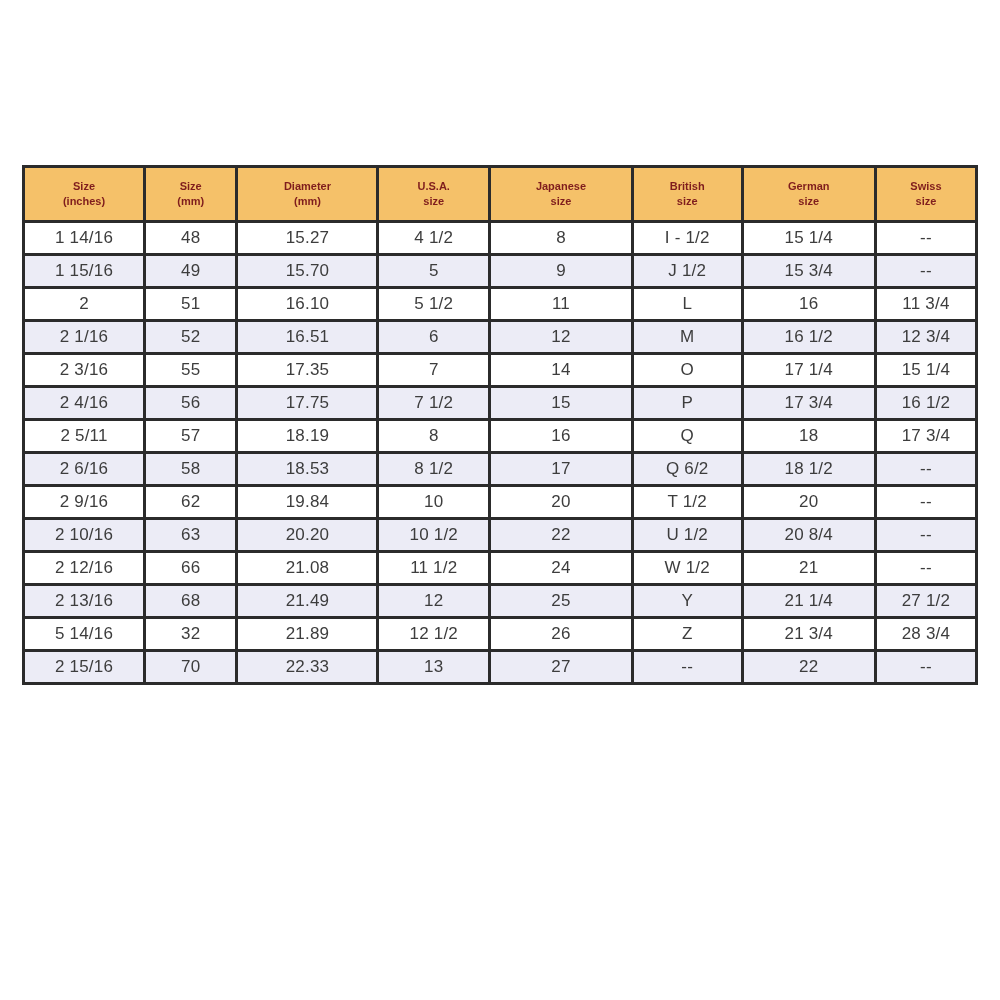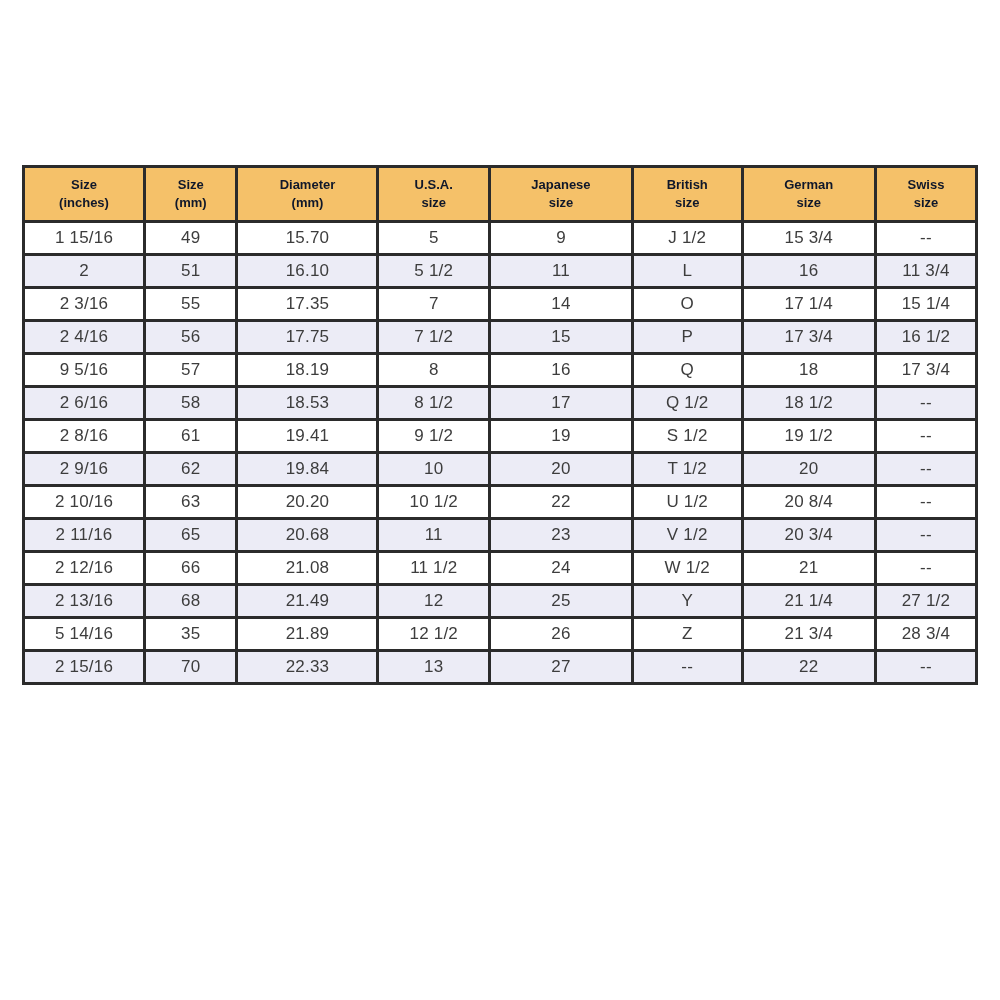--- a/index.html
+++ b/index.html
@@ -26,23 +26,23 @@
   table.ring-table th,
   table.ring-table td {
     border: 3px solid #2b2b2b;
     text-align: center;
     vertical-align: middle;
     padding: 0;
     overflow: hidden;
   }
   table.ring-table thead th {
     background: #f5c169;
-    color: #0f172a;
+    color: #7f1d1d;
     font-weight: bold;
-    font-size: 13px;
+    font-size: 11px;
     line-height: 1.35;
     height: 52px;
     white-space: pre-line;
   }
   table.ring-table tbody td {
     background: #ffffff;
     color: #3d3d3d;
     font-size: 17px;
     height: 30px;
     letter-spacing: 0.2px;
@@ -90,117 +90,117 @@
           <th>British
 size</th>
           <th>German
 size</th>
           <th>Swiss
 size</th>
         </tr>
     </thead>
     <tbody>
         <tr>
+          <td>1 14/16</td>
+          <td>48</td>
+          <td>15.27</td>
+          <td>4 1/2</td>
+          <td>8</td>
+          <td>I - 1/2</td>
+          <td>15 1/4</td>
+          <td>--</td>
+        </tr>
+        <tr>
           <td>1 15/16</td>
           <td>49</td>
           <td>15.70</td>
           <td>5</td>
           <td>9</td>
           <td>J 1/2</td>
           <td>15 3/4</td>
           <td>--</td>
         </tr>
         <tr>
           <td>2</td>
           <td>51</td>
           <td>16.10</td>
           <td>5 1/2</td>
           <td>11</td>
           <td>L</td>
           <td>16</td>
           <td>11 3/4</td>
         </tr>
         <tr>
+          <td>2 1/16</td>
+          <td>52</td>
+          <td>16.51</td>
+          <td>6</td>
+          <td>12</td>
+          <td>M</td>
+          <td>16 1/2</td>
+          <td>12 3/4</td>
+        </tr>
+        <tr>
           <td>2 3/16</td>
           <td>55</td>
           <td>17.35</td>
           <td>7</td>
           <td>14</td>
           <td>O</td>
           <td>17 1/4</td>
           <td>15 1/4</td>
         </tr>
         <tr>
           <td>2 4/16</td>
           <td>56</td>
           <td>17.75</td>
           <td>7 1/2</td>
           <td>15</td>
           <td>P</td>
           <td>17 3/4</td>
           <td>16 1/2</td>
         </tr>
         <tr>
-          <td>9 5/16</td>
+          <td>2 5/11</td>
           <td>57</td>
           <td>18.19</td>
           <td>8</td>
           <td>16</td>
           <td>Q</td>
           <td>18</td>
           <td>17 3/4</td>
         </tr>
         <tr>
           <td>2 6/16</td>
           <td>58</td>
           <td>18.53</td>
           <td>8 1/2</td>
           <td>17</td>
-          <td>Q 1/2</td>
+          <td>Q 6/2</td>
           <td>18 1/2</td>
-          <td>--</td>
-        </tr>
-        <tr>
-          <td>2 8/16</td>
-          <td>61</td>
-          <td>19.41</td>
-          <td>9 1/2</td>
-          <td>19</td>
-          <td>S 1/2</td>
-          <td>19 1/2</td>
           <td>--</td>
         </tr>
         <tr>
           <td>2 9/16</td>
           <td>62</td>
           <td>19.84</td>
           <td>10</td>
           <td>20</td>
           <td>T 1/2</td>
           <td>20</td>
           <td>--</td>
         </tr>
         <tr>
           <td>2 10/16</td>
           <td>63</td>
           <td>20.20</td>
           <td>10 1/2</td>
           <td>22</td>
           <td>U 1/2</td>
           <td>20 8/4</td>
-          <td>--</td>
-        </tr>
-        <tr>
-          <td>2 11/16</td>
-          <td>65</td>
-          <td>20.68</td>
-          <td>11</td>
-          <td>23</td>
-          <td>V 1/2</td>
-          <td>20 3/4</td>
           <td>--</td>
         </tr>
         <tr>
           <td>2 12/16</td>
           <td>66</td>
           <td>21.08</td>
           <td>11 1/2</td>
           <td>24</td>
           <td>W 1/2</td>
           <td>21</td>
@@ -211,21 +211,21 @@
           <td>68</td>
           <td>21.49</td>
           <td>12</td>
           <td>25</td>
           <td>Y</td>
           <td>21 1/4</td>
           <td>27 1/2</td>
         </tr>
         <tr>
           <td>5 14/16</td>
-          <td>35</td>
+          <td>32</td>
           <td>21.89</td>
           <td>12 1/2</td>
           <td>26</td>
           <td>Z</td>
           <td>21 3/4</td>
           <td>28 3/4</td>
         </tr>
         <tr>
           <td>2 15/16</td>
           <td>70</td>

